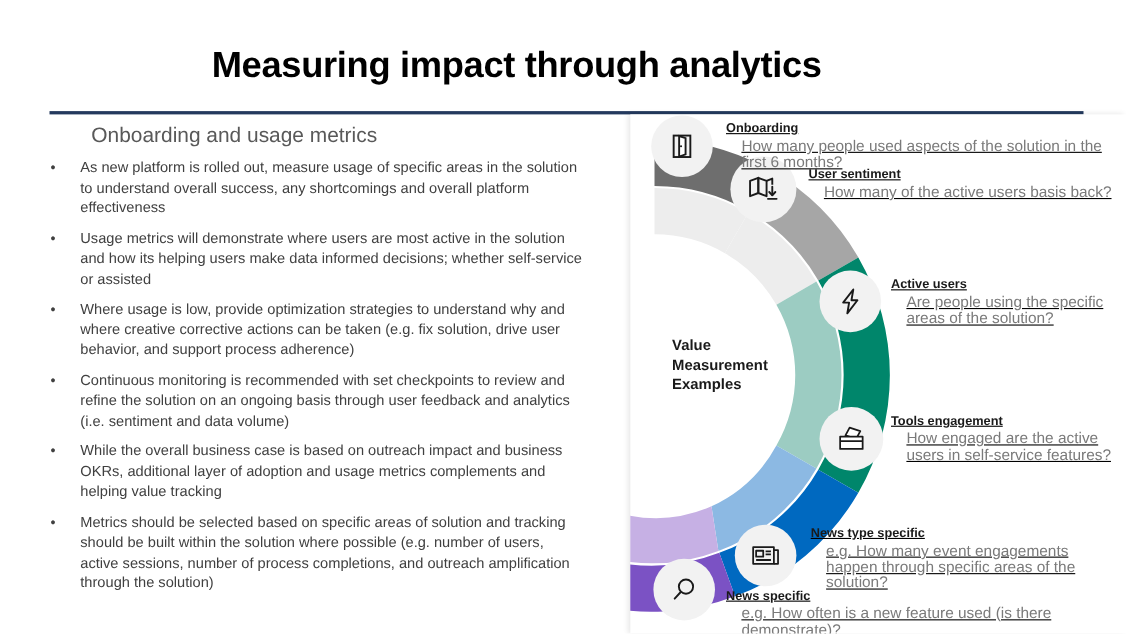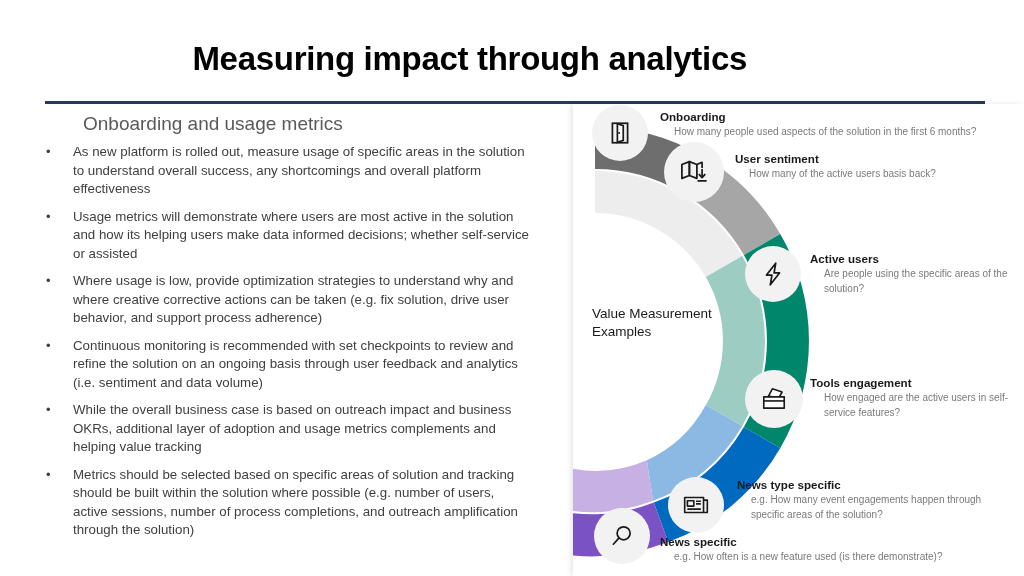--- a/index.html
+++ b/index.html
@@ -50,41 +50,41 @@
     background:#ffffff;
     box-shadow:-2px 0 5px rgba(0,0,0,0.10);
     overflow:hidden;
   }
   .donut-wrap{
     position:absolute;left:-138px;top:-28px;width:420px;height:530px;
   }
   .donut-wrap svg{display:block;}
 
   .center-label{
-    position:absolute;left:592px;top:305px;width:120px;
-    font-size:13.5px;line-height:18px;font-weight:normal;color:#1a1a1a;
+    position:absolute;left:611px;top:305px;width:120px;
+    font-size:13.5px;line-height:18px;font-weight:bold;color:#1a1a1a;
     z-index:6;
   }
 
   
   .ibub{
     position:absolute;border-radius:50%;background:#f2f2f2;
     display:flex;align-items:center;justify-content:center;
     z-index:8;
   }
   .ibub svg{display:block;}
 
   
-  .callout{position:absolute;z-index:9;}
+  .callout{position:absolute;z-index:9;text-decoration:underline;}
   .callout .c-title{
     font-size:11.6px;font-weight:bold;color:#1a1a1a;line-height:14px;
     margin-bottom:1px;white-space:nowrap;
   }
   .callout .c-desc{
-    font-size:10px;color:#7a7a7a;line-height:14.5px;padding-left:14px;
+    font-size:14px;color:#7a7a7a;line-height:14.5px;padding-left:14px;
   }
 
   .co-onboarding{left:660px;top:110px;width:360px;}
   .co-sentiment{left:735px;top:152px;width:290px;}
   .co-active{left:810px;top:252px;width:200px;}
   .co-tools{left:810px;top:376px;width:200px;}
   .co-newstype{left:737px;top:478px;width:270px;}
   .co-news{left:660px;top:535px;width:360px;}
 </style>
 </head>

